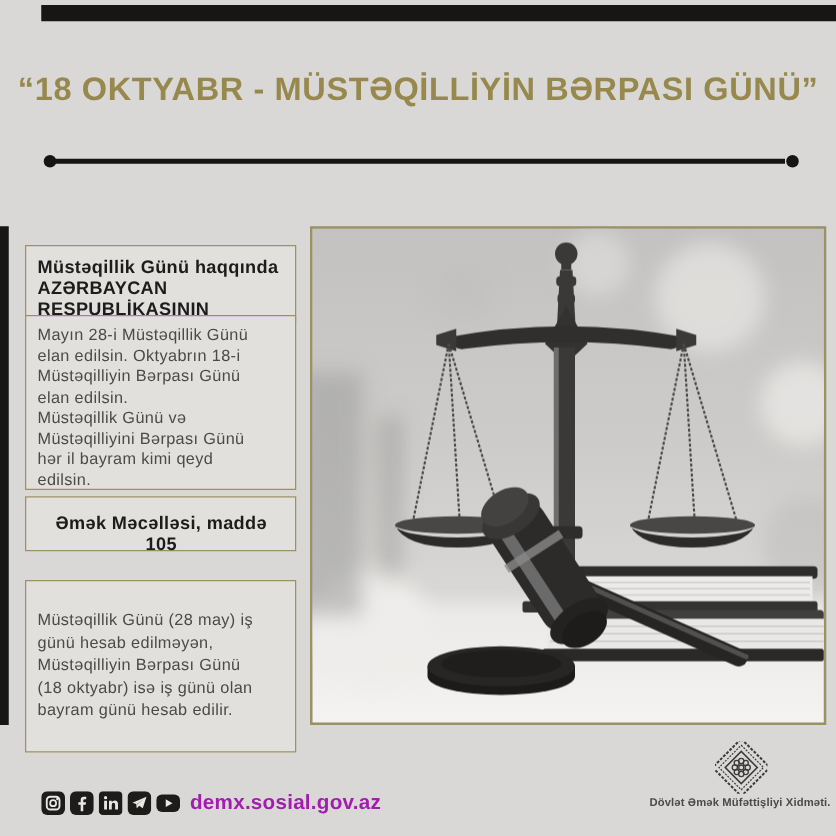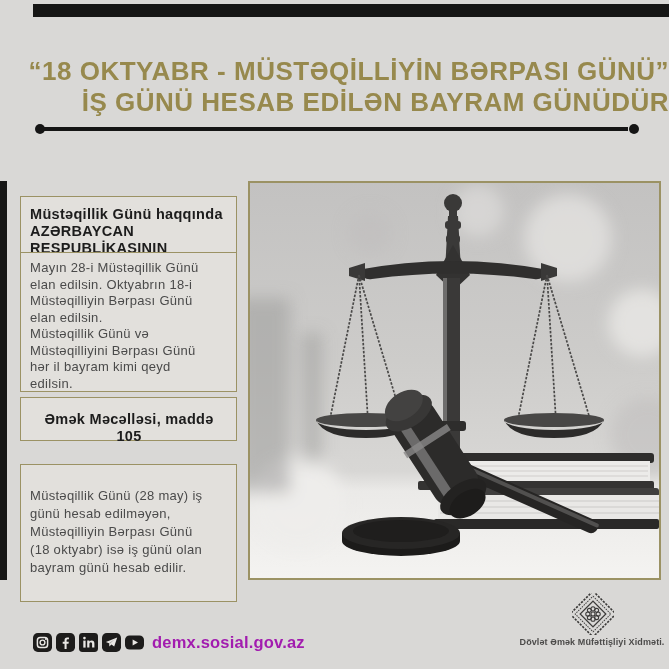--- a/index.html
+++ b/index.html
@@ -2,21 +2,21 @@
 <html><head>
 <meta charset="utf-8">
 <style>
   html,body{margin:0;padding:0;}
   #poster{
     position:relative;width:669px;height:669px;overflow:hidden;
     background:#d9d8d6;
     font-family:"Liberation Sans", sans-serif;
   }
   .top-bar{position:absolute;left:33px;top:4px;width:636px;height:13px;background:#161615;}
-  .title{position:absolute;left:0;width:669px;text-align:right;color:#97894d;
+  .title{position:absolute;left:0;width:669px;text-align:center;color:#97894d;
          font-weight:bold;font-size:26px;letter-spacing:.5px;line-height:30px;white-space:nowrap;}
   #title-line1{top:56px;}
   #title-line2{top:87px;}
   .sep-line{position:absolute;left:42px;top:127px;width:586px;height:4px;background:#151515;}
   .sep-dot{position:absolute;top:124px;width:10px;height:10px;border-radius:50%;background:#151515;}
   .sep-dot.left{left:35px;} .sep-dot.right{left:629px;}
   .left-strip{position:absolute;left:0;top:181px;width:7px;height:399px;background:#161615;}
 
   .panel{position:absolute;left:20px;width:217px;border:1.5px solid #9b9264;background:#e2e0dc;box-sizing:border-box;}
   #law-heading-box{top:196px;height:62px;}
@@ -45,21 +45,20 @@
                 font-size:9px;font-weight:bold;color:#4c4b4a;letter-spacing:.1px;}
 </style>
 </head>
 <body>
 
 <div id="poster">
 
   <div class="top-bar"></div>
 
   <div class="title" id="title-line1">“18 OKTYABR - MÜSTƏQİLLİYİN BƏRPASI GÜNÜ”</div>
-  <div class="title" id="title-line2">İŞ GÜNÜ HESAB EDİLƏN BAYRAM GÜNÜDÜR</div>
 
   <div class="sep-dot left"></div>
   <div class="sep-line"></div>
   <div class="sep-dot right"></div>
 
   <div class="left-strip"></div>
 
   <div class="panel" id="law-heading-box">
     <div class="heading">Müstəqillik Günü haqqında
 AZƏRBAYCAN

